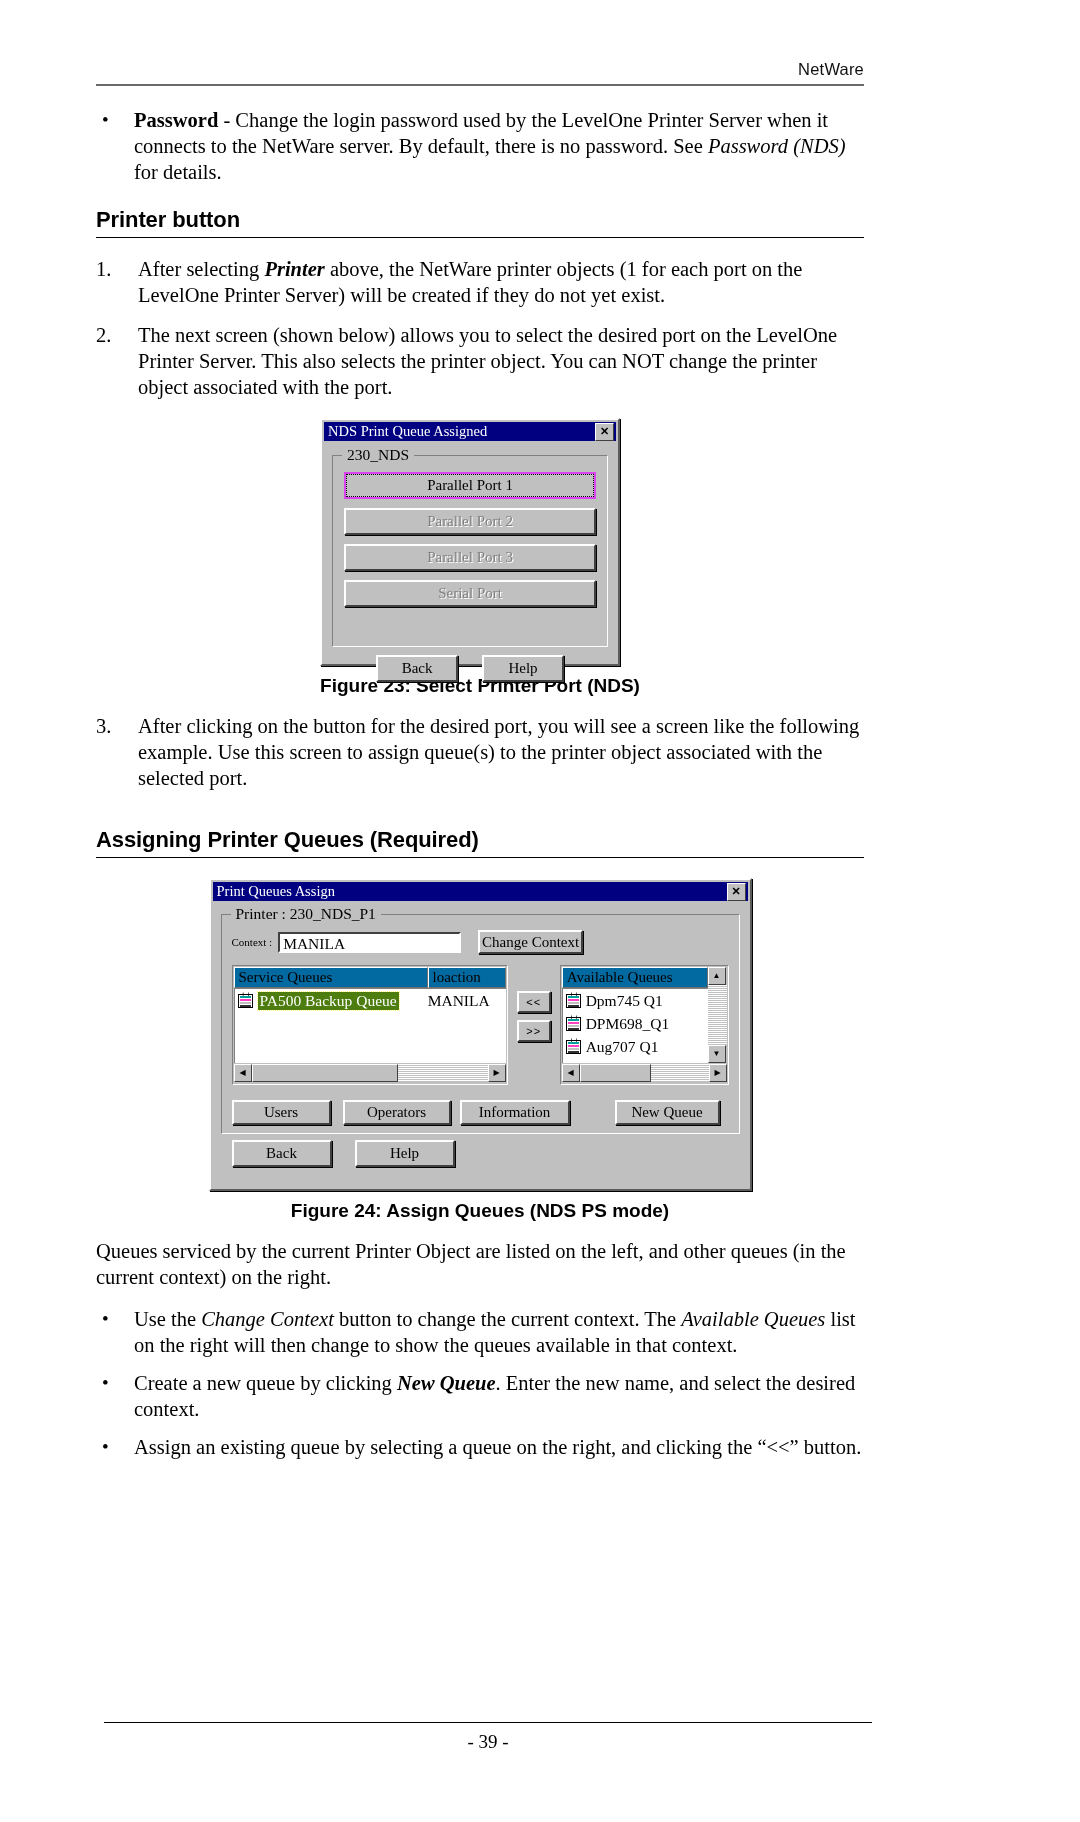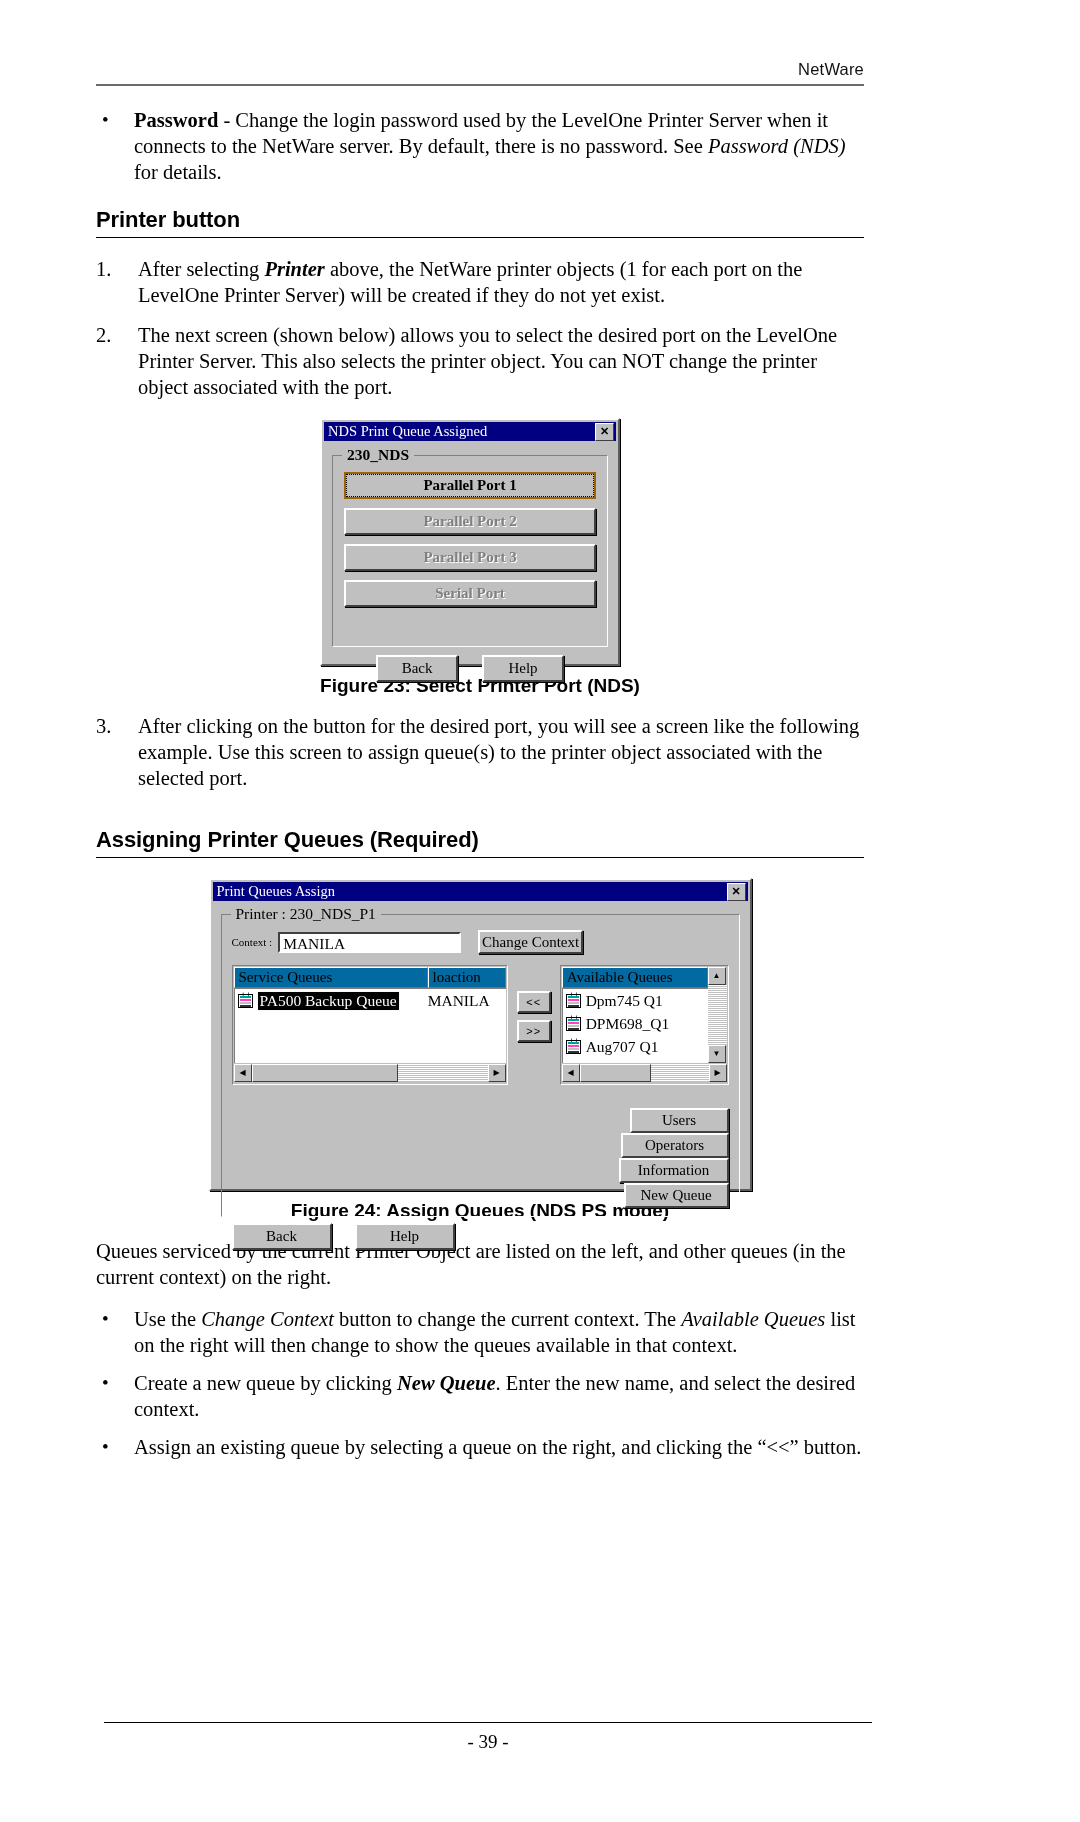--- a/index.html
+++ b/index.html
@@ -73,28 +73,28 @@
   .btn{
     background:#c0c0c0;
     border-top:2px solid #fff;border-left:2px solid #fff;
     border-right:2px solid #404040;border-bottom:2px solid #404040;
     box-shadow:1px 1px 0 #000;
     font-family:"Liberation Serif",serif;font-size:15px;
     display:flex;align-items:center;justify-content:center;
     box-sizing:border-box;color:#000;
   }
   .btn.disabled{color:#808080;text-shadow:1px 1px 0 #fff;}
-  .btn.defsel{border:2px solid #a16207;box-shadow:none;}
+  .btn.defsel{border:2px solid #d946ef;box-shadow:none;}
   .btn.defsel .inner{border:1px dotted #000;width:100%;height:100%;display:flex;align-items:center;justify-content:center;
      background:#c0c0c0;box-sizing:border-box;}
 
   
   .fig23-wrap{margin-top:18px;display:flex;justify-content:center;}
   .fig23{width:300px;height:248px;}
-  .fig23 .grp{margin:14px 10px 8px 10px;padding:16px 11px 12px 11px;height:162px;font-weight:bold;}
+  .fig23 .grp{margin:14px 10px 8px 10px;padding:16px 11px 12px 11px;height:162px;}
   .portbtn{width:100%;height:27px;margin-bottom:9px;}
   .fig23 .btnrow{display:flex;justify-content:center;gap:24px;margin-top:2px;}
   .fig23 .btnrow .btn{width:82px;height:27px;}
 
   
   .fig24-wrap{margin-top:16px;display:flex;justify-content:center;}
   .fig24{width:543px;height:313px;}
   .fig24 .grp{margin:13px 10px 6px 10px;padding:15px 10px 8px 10px;}
   .ctxrow{display:flex;align-items:center;margin-bottom:11px;}
   .ctxlabel{font-size:11px;margin-right:6px;white-space:nowrap;}
@@ -126,21 +126,21 @@
     width:15px;height:14px;flex:0 0 15px;margin-right:5px;margin-left:3px;position:relative;
     background:#fff;border:1px solid #000;box-sizing:border-box;
   }
   .qicon i{position:absolute;left:1px;right:1px;height:2px;display:block;}
   .qicon i.a{top:1px;background:#00a0a0;}
   .qicon i.b{top:4px;background:#ff40c0;}
   .qicon i.c{top:7px;background:#c0c0c0;}
   .qicon i.d{top:10px;background:#303030;}
   .qicon s{position:absolute;top:-4px;left:2px;font-size:9px;color:#000;text-decoration:none;line-height:1;font-family:"Liberation Sans",sans-serif;}
   .lrow .qname{font-size:15.5px;white-space:nowrap;}
-  .lrow.sel .qname{background:#000000;color:#fff;outline:1px dotted #ffff80;padding:0 2px;}
+  .lrow.sel .qname{background:#4d7c0f;color:#fff;outline:1px dotted #ffff80;padding:0 2px;}
   .lrow .qloc{font-size:15.5px;white-space:nowrap;margin-left:auto;padding-right:16px;}
 
   
   .hscroll{display:flex;height:19px;margin-top:1px;}
   .sbtn{
     width:18px;height:18px;background:#c0c0c0;
     border-top:1.5px solid #fff;border-left:1.5px solid #fff;
     border-right:1.5px solid #404040;border-bottom:1.5px solid #404040;
     display:flex;align-items:center;justify-content:center;font-size:8px;line-height:1;box-sizing:border-box;
   }
@@ -153,21 +153,21 @@
     border-right:1.5px solid #404040;border-bottom:1.5px solid #404040;box-sizing:border-box;}
   .vscroll{width:19px;display:flex;flex-direction:column;}
   .vtrack{flex:1;background-image:
      repeating-linear-gradient(0deg,#c0c0c0 0 1px,#fff 1px 2px),
      repeating-linear-gradient(90deg,#c0c0c0 0 1px,#fff 1px 2px);
      background-color:#dcdcdc;}
 
   .midbtns{display:flex;flex-direction:column;align-items:center;padding:26px 9px 0 9px;gap:7px;}
   .midbtns .btn{width:34px;height:22px;font-family:"Liberation Sans",sans-serif;font-size:11px;letter-spacing:1px;}
 
-  .actrow{display:flex;align-items:flex-end;margin-top:23px;flex-direction:column;}
+  .actrow{display:flex;align-items:flex-end;margin-top:15px;}
   .actrow .btn{height:25px;font-size:15px;}
   .b-users{width:99px;}
   .b-oper{width:108px;margin-left:12px;}
   .b-info{width:110px;margin-left:9px;}
   .b-newq{width:105px;margin-left:45px;}
   .fig24 .bottomrow{display:flex;margin:4px 0 0 21px;gap:23px;}
   .fig24 .bottomrow .btn{width:100px;height:27px;}
 
   
   .footer{position:absolute;left:104px;top:1722px;width:768px;}

